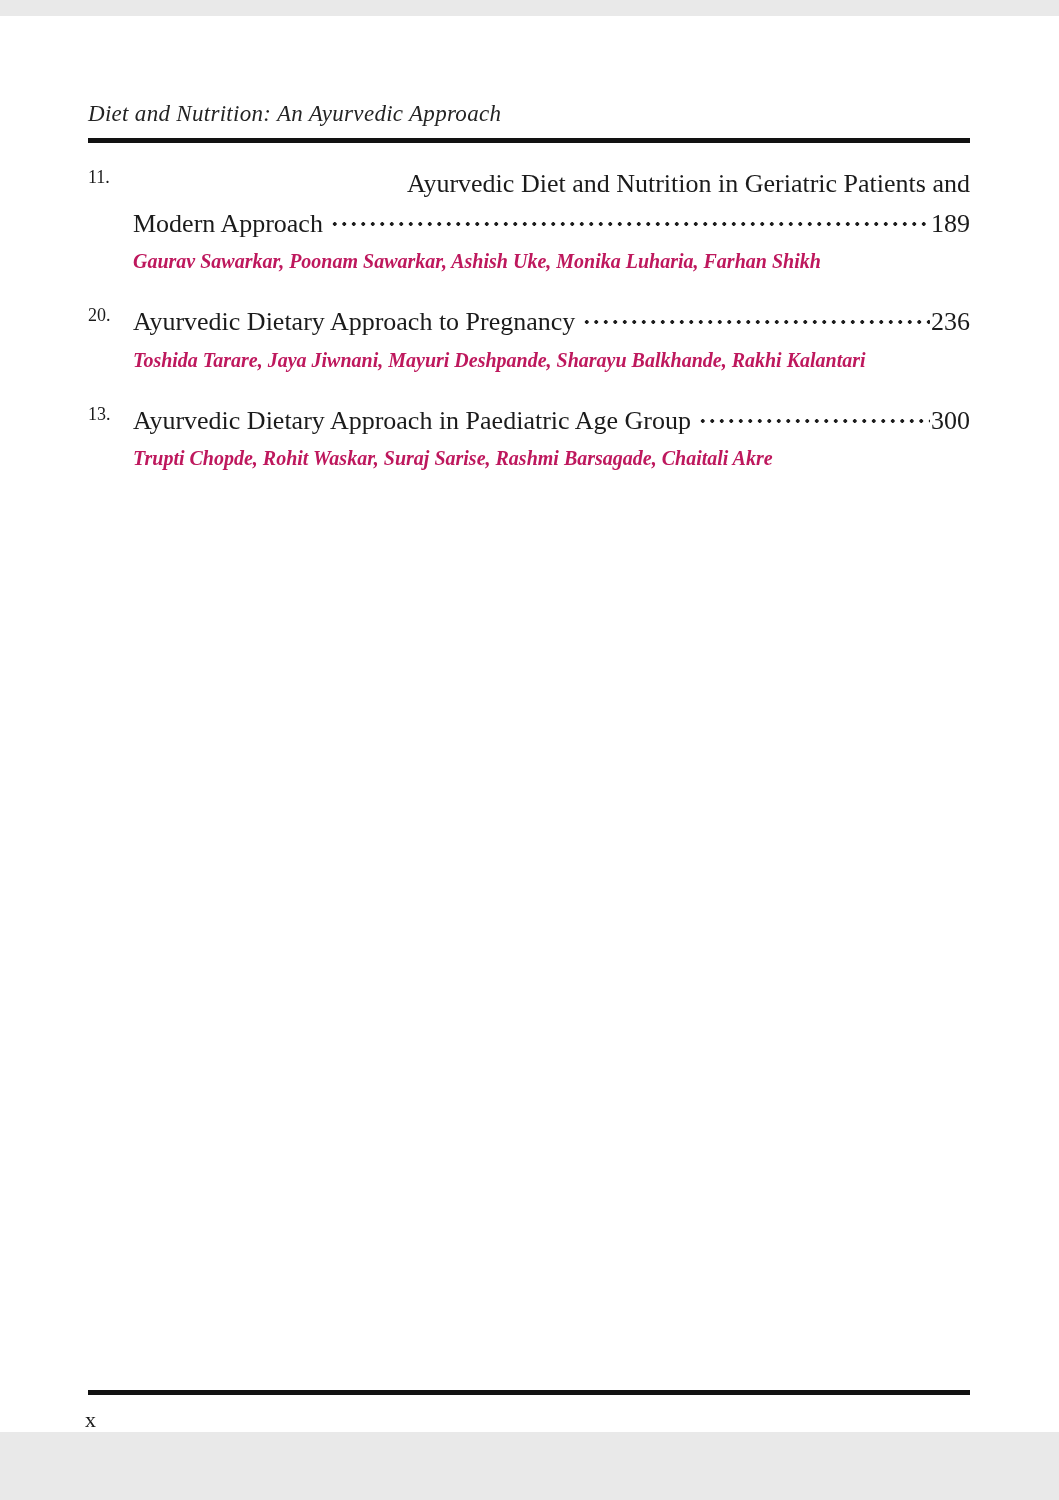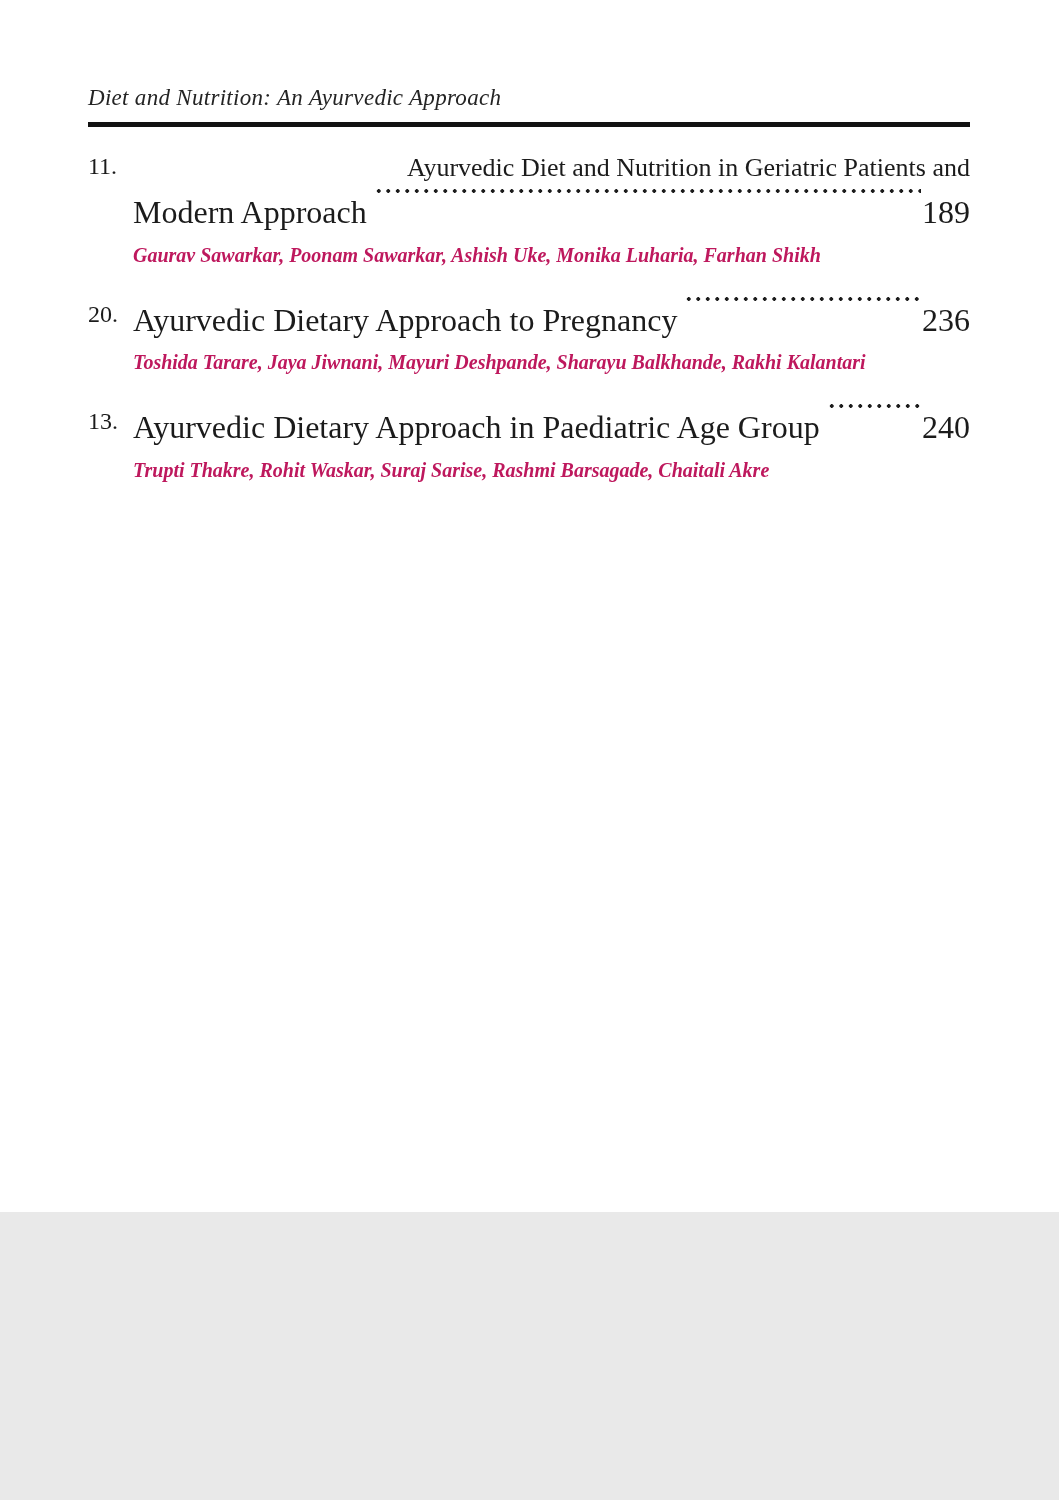--- a/index.html
+++ b/index.html
@@ -3,22 +3,22 @@
 <meta charset="utf-8">
 <style>
   html, body {
     margin: 0;
     padding: 0;
     background: #e9e9e9;
   }
   .page {
     position: relative;
     width: 1059px;
-    height: 1212px;
-    margin: 0 auto;
+    height: 1416px;
+    margin: 16px auto;
     background: #ffffff;
     color: #1b1b1b;
     font-family: "Liberation Serif", "DejaVu Serif", serif;
     overflow: hidden;
     box-sizing: border-box;
   }
   .content {
     position: absolute;
     left: 88px;
     right: 89px;
@@ -44,37 +44,37 @@
   
   .entry {
     margin-bottom: 26px;
   }
   .entry-head {
     display: flex;
     align-items: flex-start;
   }
   .num {
     flex: 0 0 45px;
-    font-size: 24px;
+    font-size: 18px;
     line-height: 1.55;
   }
   .entry-lines {
     flex: 1 1 auto;
     min-width: 0;
   }
   .wrap-line {
     font-size: 26px;
     line-height: 1.55;
     white-space: nowrap;
     text-align: right;
   }
   .dotted-line {
     display: flex;
-    align-items: flex-start;
-    font-size: 32px;
+    align-items: center;
+    font-size: 26px;
     line-height: 1.55;
   }
   .dotted-line .title {
     white-space: nowrap;
   }
   .leader {
     flex: 1 1 auto;
     min-width: 18px;
     height: 6px;
     margin: 0 1px 0 7px;
@@ -147,25 +147,25 @@
       <div class="authors">Toshida Tarare, Jaya Jiwnani, Mayuri Deshpande, Sharayu Balkhande, Rakhi Kalantari</div>
     </section>
 
     <section class="entry">
       <div class="entry-head">
         <span class="num">13.</span>
         <div class="entry-lines">
           <div class="dotted-line">
             <span class="title">Ayurvedic Dietary Approach in Paediatric Age Group</span>
             <span class="leader"></span>
-            <span class="pagenum">240</span>
+            <span class="pagenum">300</span>
           </div>
         </div>
       </div>
-      <div class="authors">Trupti Thakre, Rohit Waskar, Suraj Sarise, Rashmi Barsagade, Chaitali Akre</div>
+      <div class="authors">Trupti Chopde, Rohit Waskar, Suraj Sarise, Rashmi Barsagade, Chaitali Akre</div>
     </section>
 
     <section class="entry">
     </section>
 
   </div>
 
   <div class="footer">
     <div class="rule"></div>
     <div class="folio">x</div>

